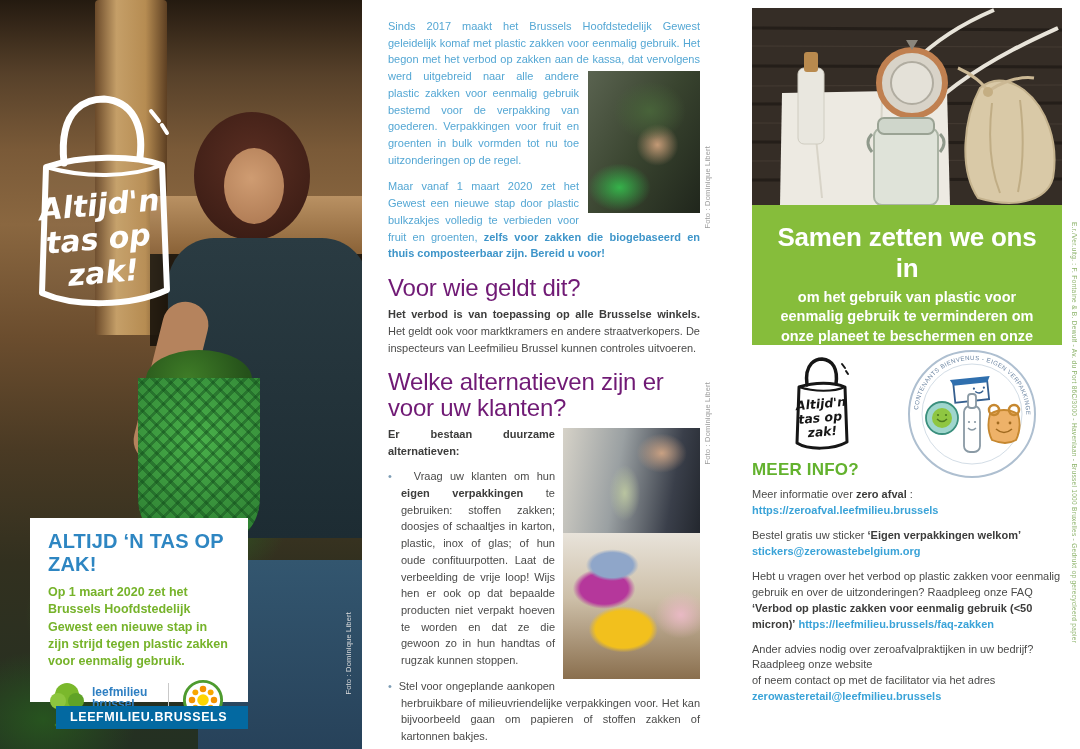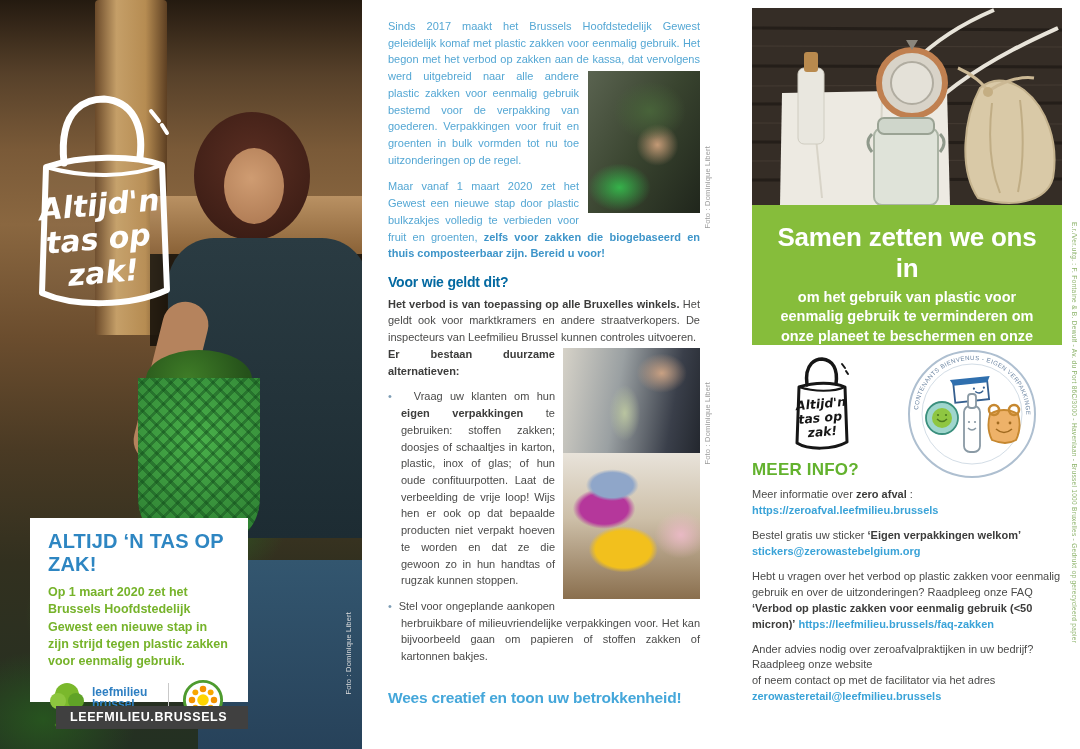--- a/index.html
+++ b/index.html
@@ -46,35 +46,35 @@
   .info-box p { margin-top:8px; font-size:12.5px; font-weight:bold; color:#76b32a; line-height:1.38; }
   .logos-row { margin-top:9px; display:flex; align-items:center; }
   .lm-text { margin-left:6px; line-height:1.02; }
   .lm-text .lm1, .lm-text .lm2 { display:block; font-size:12px; font-weight:bold; color:#2e7fc2; }
   .dot-brussels { display:flex; align-items:center; margin-top:2px; }
   .dot-brussels .bx { font-size:11px; font-weight:bold; color:#8ba3b0; letter-spacing:.3px; }
   .divider { width:1px; height:44px; background:#c9c9c9; margin:0 9px 0 10px; }
   .logo-zero { display:flex; flex-direction:column; align-items:center; }
   .logo-zero .za { margin-top:2px; font-size:6.5px; font-weight:bold; color:#2f7d28; letter-spacing:.9px; }
 
-  .green-bar { position:absolute; left:56px; top:706px; width:192px; height:23px; background:#404040; }
+  .green-bar { position:absolute; left:56px; top:706px; width:192px; height:23px; background:#0369a1; }
   .green-bar span { display:block; padding-left:14px; line-height:23px; font-size:12.5px; font-weight:bold; color:#fff; letter-spacing:.6px; }
 
   .credit { position:absolute; writing-mode:vertical-rl; transform:rotate(180deg); font-size:7.5px; letter-spacing:.2px; }
   .credit-left { left:344px; top:612px; color:#ddd; }
 
   
   .panel-mid { position:absolute; left:362px; top:0; width:366px; height:749px; background:#fff; padding:18px 28px 0 26px; }
   .txt { font-size:11px; line-height:1.52; text-align:justify; }
   .blue { color:#54a7d4; }
   .blue strong { color:#3e95c9; }
   .dark { color:#4a4a49; }
   .dark strong { color:#3c3c3b; }
   .p-gap { margin-bottom:10px; }
-  .h-green { font-size:14px; font-weight:bold; color:#0369a1; margin:13px 0 6px; line-height:1.05; letter-spacing:-.2px; }
+  .h-green { font-size:24px; font-weight:normal; color:#701a75; margin:13px 0 6px; line-height:1.05; letter-spacing:-.2px; }
   .h-green span { display:block; }
   .ph { float:right; margin:3px 0 6px 9px; }
   .ph1 { width:112px; height:142px;
     background:
       radial-gradient(42px 32px at 28% 82%, #35b24a 0%, rgba(53,178,74,0) 75%),
       radial-gradient(52px 42px at 55% 28%, #48633a 0%, rgba(72,99,58,0) 70%),
       radial-gradient(30px 30px at 62% 52%, #c49a76 0%, rgba(196,154,118,0) 70%),
       linear-gradient(120deg,#5a6350 0%,#39442f 50%,#20261c 100%); }
   .ph-stack { float:right; width:137px; margin:2px 0 8px 8px; }
   .ph2 { display:block; width:137px; height:105px;
@@ -197,23 +197,27 @@
   <section class="panel-mid">
     <p class="txt blue p-gap">
       <span>Sinds 2017 maakt het Brussels Hoofdstedelijk Gewest geleidelijk komaf met plastic zakken voor eenmalig gebruik. Het begon met het verbod op zakken aan de kassa, dat vervolgens </span><span class="ph ph1"></span><span>werd uitgebreid naar alle andere plastic zakken voor eenmalig gebruik bestemd voor de verpakking van goederen. Verpakkingen voor fruit en groenten in bulk vormden tot nu toe uitzonderingen op de regel.</span>
     </p>
     <p class="txt blue">
       <span>Maar vanaf 1 maart 2020 zet het Gewest een nieuwe stap door plastic bulkzakjes volledig te verbieden voor fruit en groenten, </span><strong>zelfs voor zakken die biogebaseerd en thuis composteerbaar zijn. Bereid u voor!</strong>
     </p>
 
     <h3 class="h-green">Voor wie geldt dit?</h3>
     <p class="txt dark">
-      <strong>Het verbod is van toepassing op alle Bruxelles winkels.</strong><span> Het geldt ook voor marktkramers en andere straatverkopers. De inspecteurs van Leefmilieu Brussel kunnen controles uitvoeren.</span>
-    </p>
-
+      <strong>Het verbod is van toepassing op alle Brusselse winkels.</strong><span> Het geldt ook voor marktkramers en andere straatverkopers. De inspecteurs van Leefmilieu Brussel kunnen controles uitvoeren.</span>
+    </p>
+
+    <h3 class="h-green">
+      <span>Welke alternatieven zijn er</span>
+      <span>voor uw klanten?</span>
+    </h3>
     <p class="txt dark">
       <span class="ph-stack">
           <span class="ph2"></span>
           <span class="ph3"></span>
         </span><strong>Er bestaan duurzame alternatieven:</strong>
     </p>
     <p class="txt dark bullet">
       <span>Vraag uw klanten om hun </span><strong>eigen verpakkingen</strong><span> te gebruiken: stoffen zakken; doosjes of schaaltjes in karton, plastic, inox of glas; of hun oude confituurpotten. Laat de verbeelding de vrije loop! Wijs hen er ook op dat bepaalde producten niet verpakt hoeven te worden en dat ze die gewoon zo in hun handtas of rugzak kunnen stoppen.</span>
     </p>
     <p class="txt dark bullet">Stel voor ongeplande aankopen herbruikbare of milieuvriendelijke verpakkingen voor. Het kan bijvoorbeeld gaan om papieren of stoffen zakken of kartonnen bakjes.</p>

